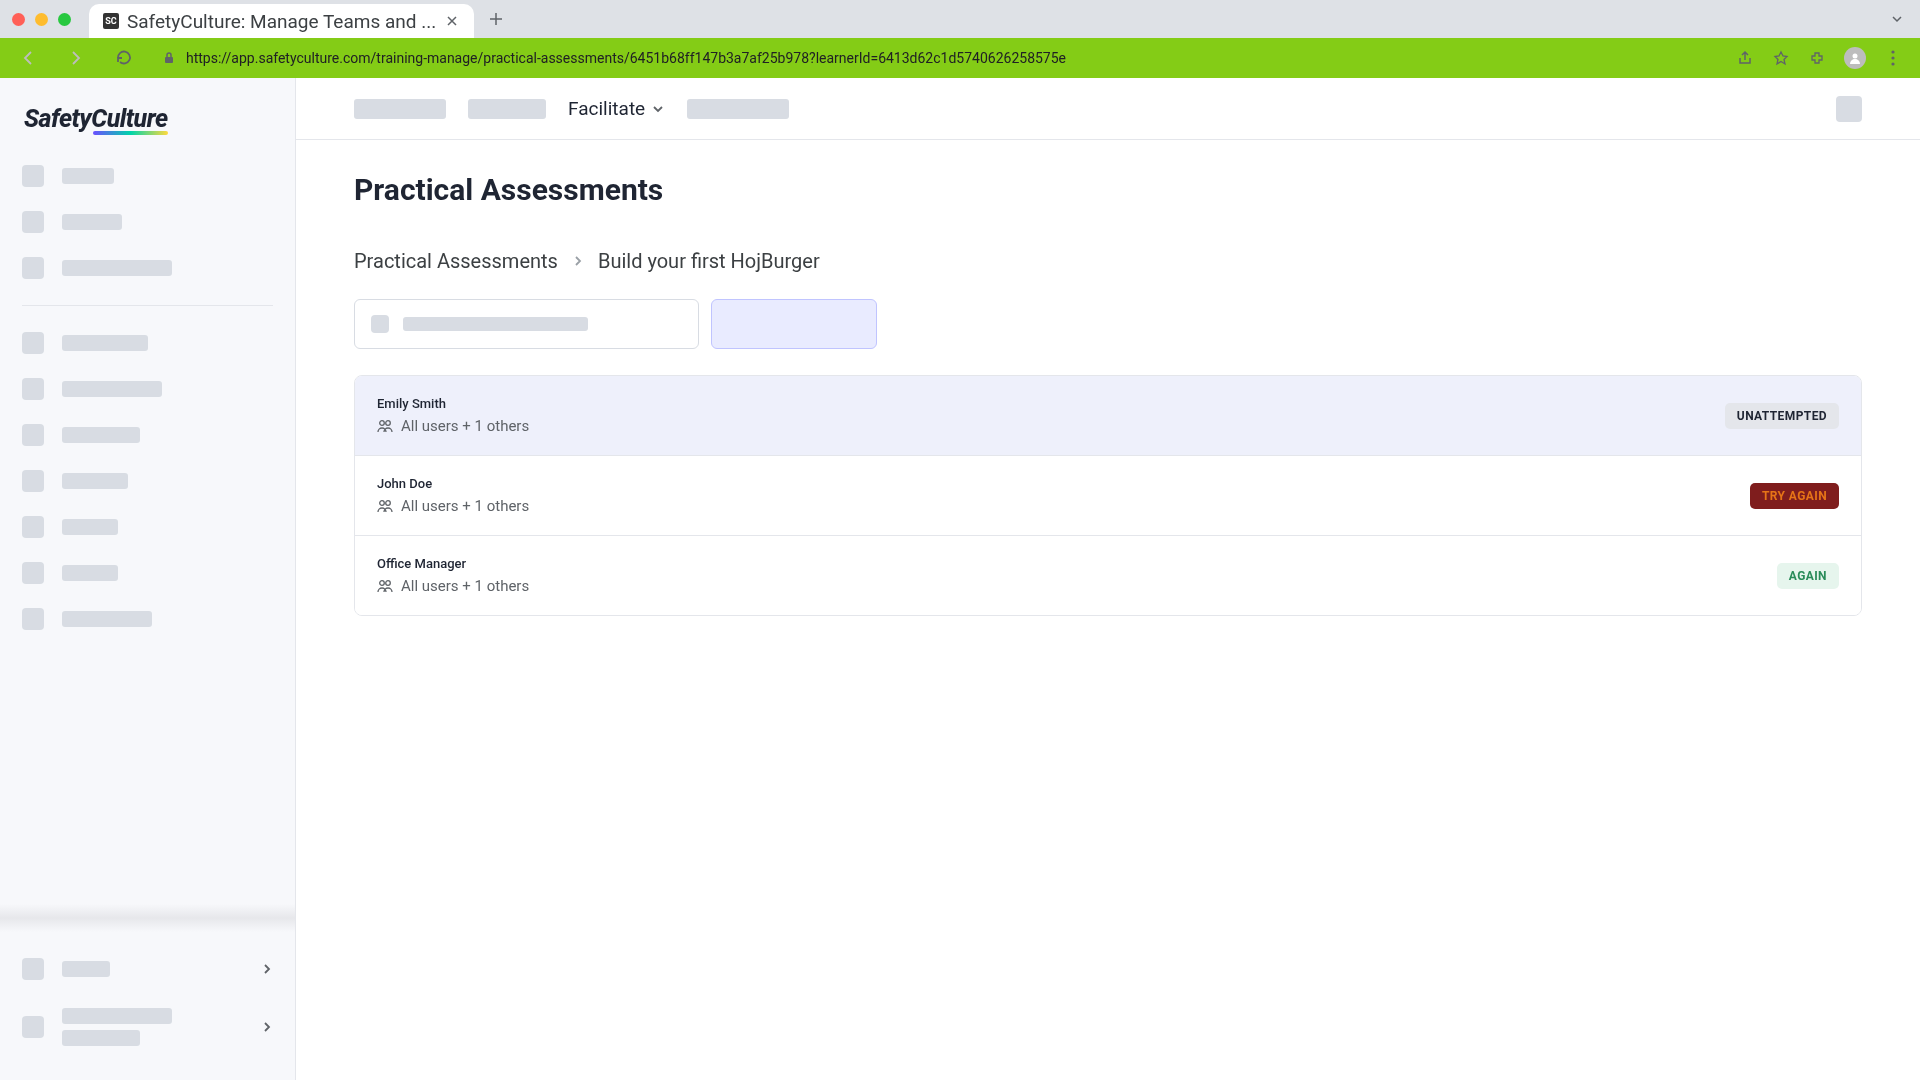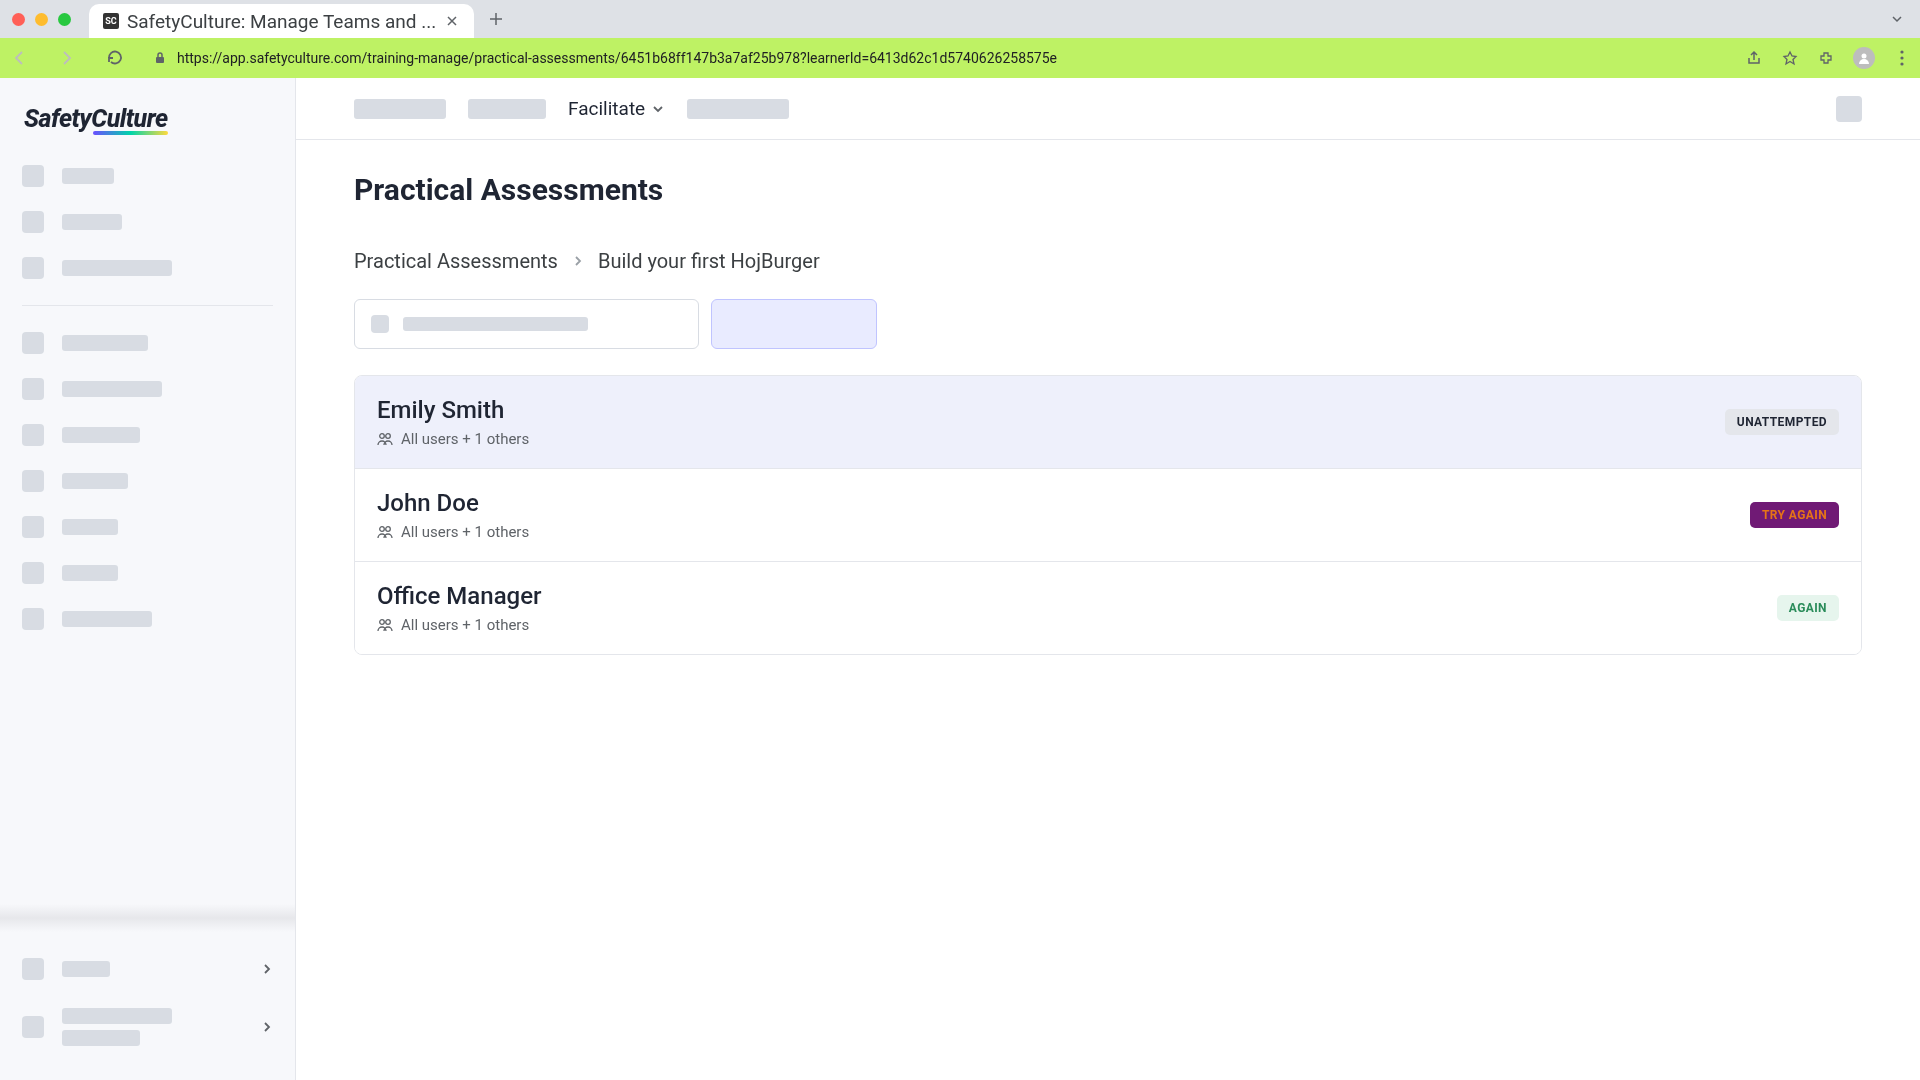--- a/index.html
+++ b/index.html
@@ -13,21 +13,21 @@
 .light.red { background: #ff5f57; }
 .light.yellow { background: #febc2e; }
 .light.green { background: #28c840; }
 .tab { background: #fff; border-radius: 10px 10px 0 0; height: 34px; margin-top: 4px; display: flex; align-items: center; padding: 0 14px; gap: 8px; min-width: 240px; position: relative; }
 .tab-favicon { width: 16px; height: 16px; background: #333; border-radius: 2px; display:flex; align-items:center; justify-content:center; color:#fff; font-size:9px; font-weight:bold;}
 .tab-title { font-size: 19px; color: #3c4043; white-space: nowrap; overflow: hidden; text-overflow: ellipsis; flex: 1; }
 .tab-close { width: 16px; height: 16px; color: #5f6368; display:flex; align-items:center; justify-content:center; }
 .new-tab { width: 28px; height: 28px; display:flex; align-items:center; justify-content:center; color:#5f6368; margin-left:8px;}
 .chrome-dropdown { margin-left:auto; margin-right:16px; color:#5f6368;}
 
-.address-bar { background: #bef264; height: 40px; display: flex; align-items: center; padding: 0 9px; gap: 28px; }
+.address-bar { background: #84cc16; height: 40px; display: flex; align-items: center; padding: 0 18px; gap: 28px; }
 .nav-btn { width: 20px; height: 20px; color: #5f6368; display:flex; align-items:center; justify-content:center;}
 .nav-btn.disabled { color: #bdbdbd; }
 .address-input-wrap { flex: 1; display: flex; align-items: center; gap: 10px; font-size: 14px; color: #5f6368; }
 .lock-icon { color: #5f6368; }
 .url-text { color: #202124; }
 .chrome-actions { display: flex; gap: 18px; align-items: center; color: #5f6368;}
 .chrome-icon { width:18px; height:18px; display:flex; align-items:center; justify-content:center;}
 .avatar-circle { width:22px; height:22px; border-radius:50%; background:#bdbdbd; display:flex; align-items:center; justify-content:center; color:#fff;}
 
 
@@ -72,27 +72,27 @@
 .search-box { width: 345px; height: 50px; border: 1px solid #d8dce3; border-radius: 6px; display: flex; align-items: center; padding: 0 16px; gap: 14px; background: #fff;}
 .search-box .sk-icon { width: 18px; height: 18px; }
 .search-sk { width: 185px; height: 14px; background: #d8dce3; border-radius: 3px; }
 .filter-btn { width: 166px; height: 50px; border: 1px solid #c0c4ff; background: #e9ebff; border-radius: 6px; }
 
 .results-list { border: 1px solid #e4e6eb; border-radius: 8px; overflow: hidden; }
 .result-row { display: flex; align-items: center; justify-content: space-between; padding: 20px 22px; background: #fff; border-bottom: 1px solid #e4e6eb; }
 .result-row:last-child { border-bottom: none; }
 .result-row.selected { background: #eef0fb; }
 .row-left { display: flex; flex-direction: column; gap: 6px; }
-.row-name { font-size: 24px; font-weight: 500; color: #1f2533; }
+.row-name { font-size: 13px; font-weight: 500; color: #1f2533; }
 .row-sub { display: flex; align-items: center; gap: 8px; font-size: 15px; color: #5f6368; }
 .users-icon { width: 16px; height: 14px; display:flex; align-items:center; justify-content:center; }
 
 .status-badge { padding: 6px 12px; border-radius: 5px; font-size: 12px; font-weight: 700; letter-spacing: 0.4px; }
 .status-unattempted { background: #e4e6eb; color: #1f2533; }
-.status-tryagain { background: #701a75; color: #e67417; }
+.status-tryagain { background: #7f1d1d; color: #e67417; }
 .status-passed { background: #e6f5ed; color: #2a8c5a; }
 
 svg { display: block; }
 </style>
 </head>
 <body>
 
 <div class="browser-chrome">
   <div class="tab-bar">
     <div class="traffic-lights">

